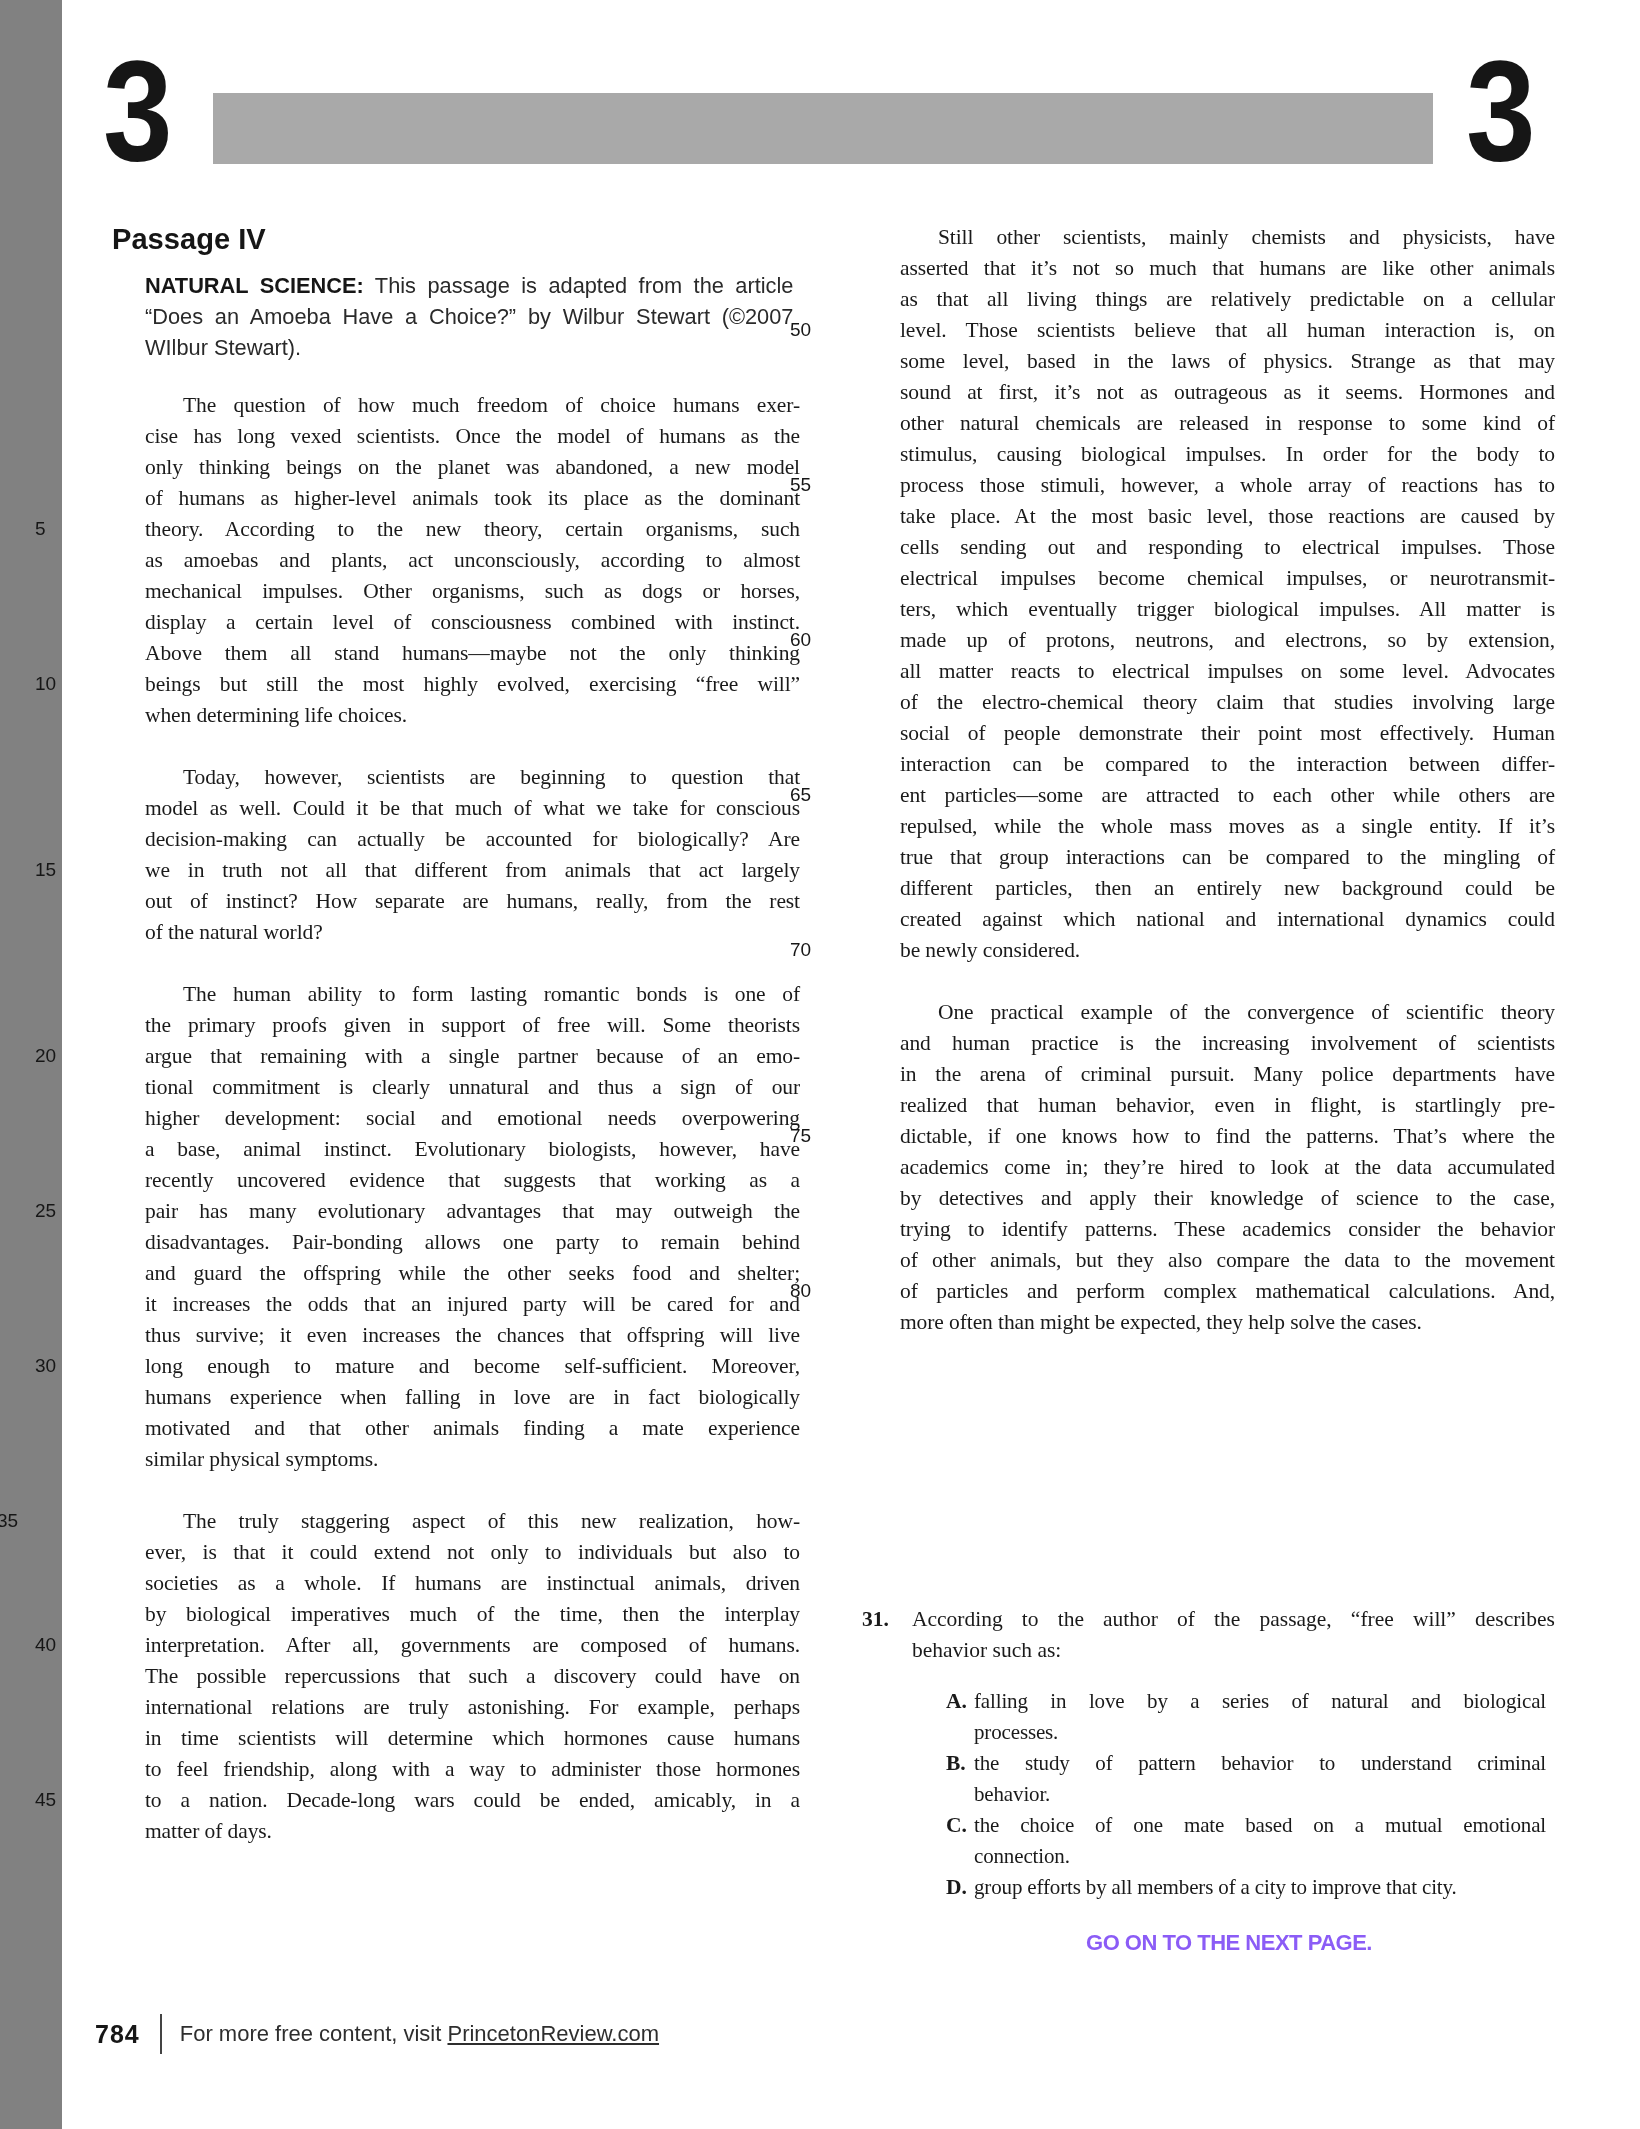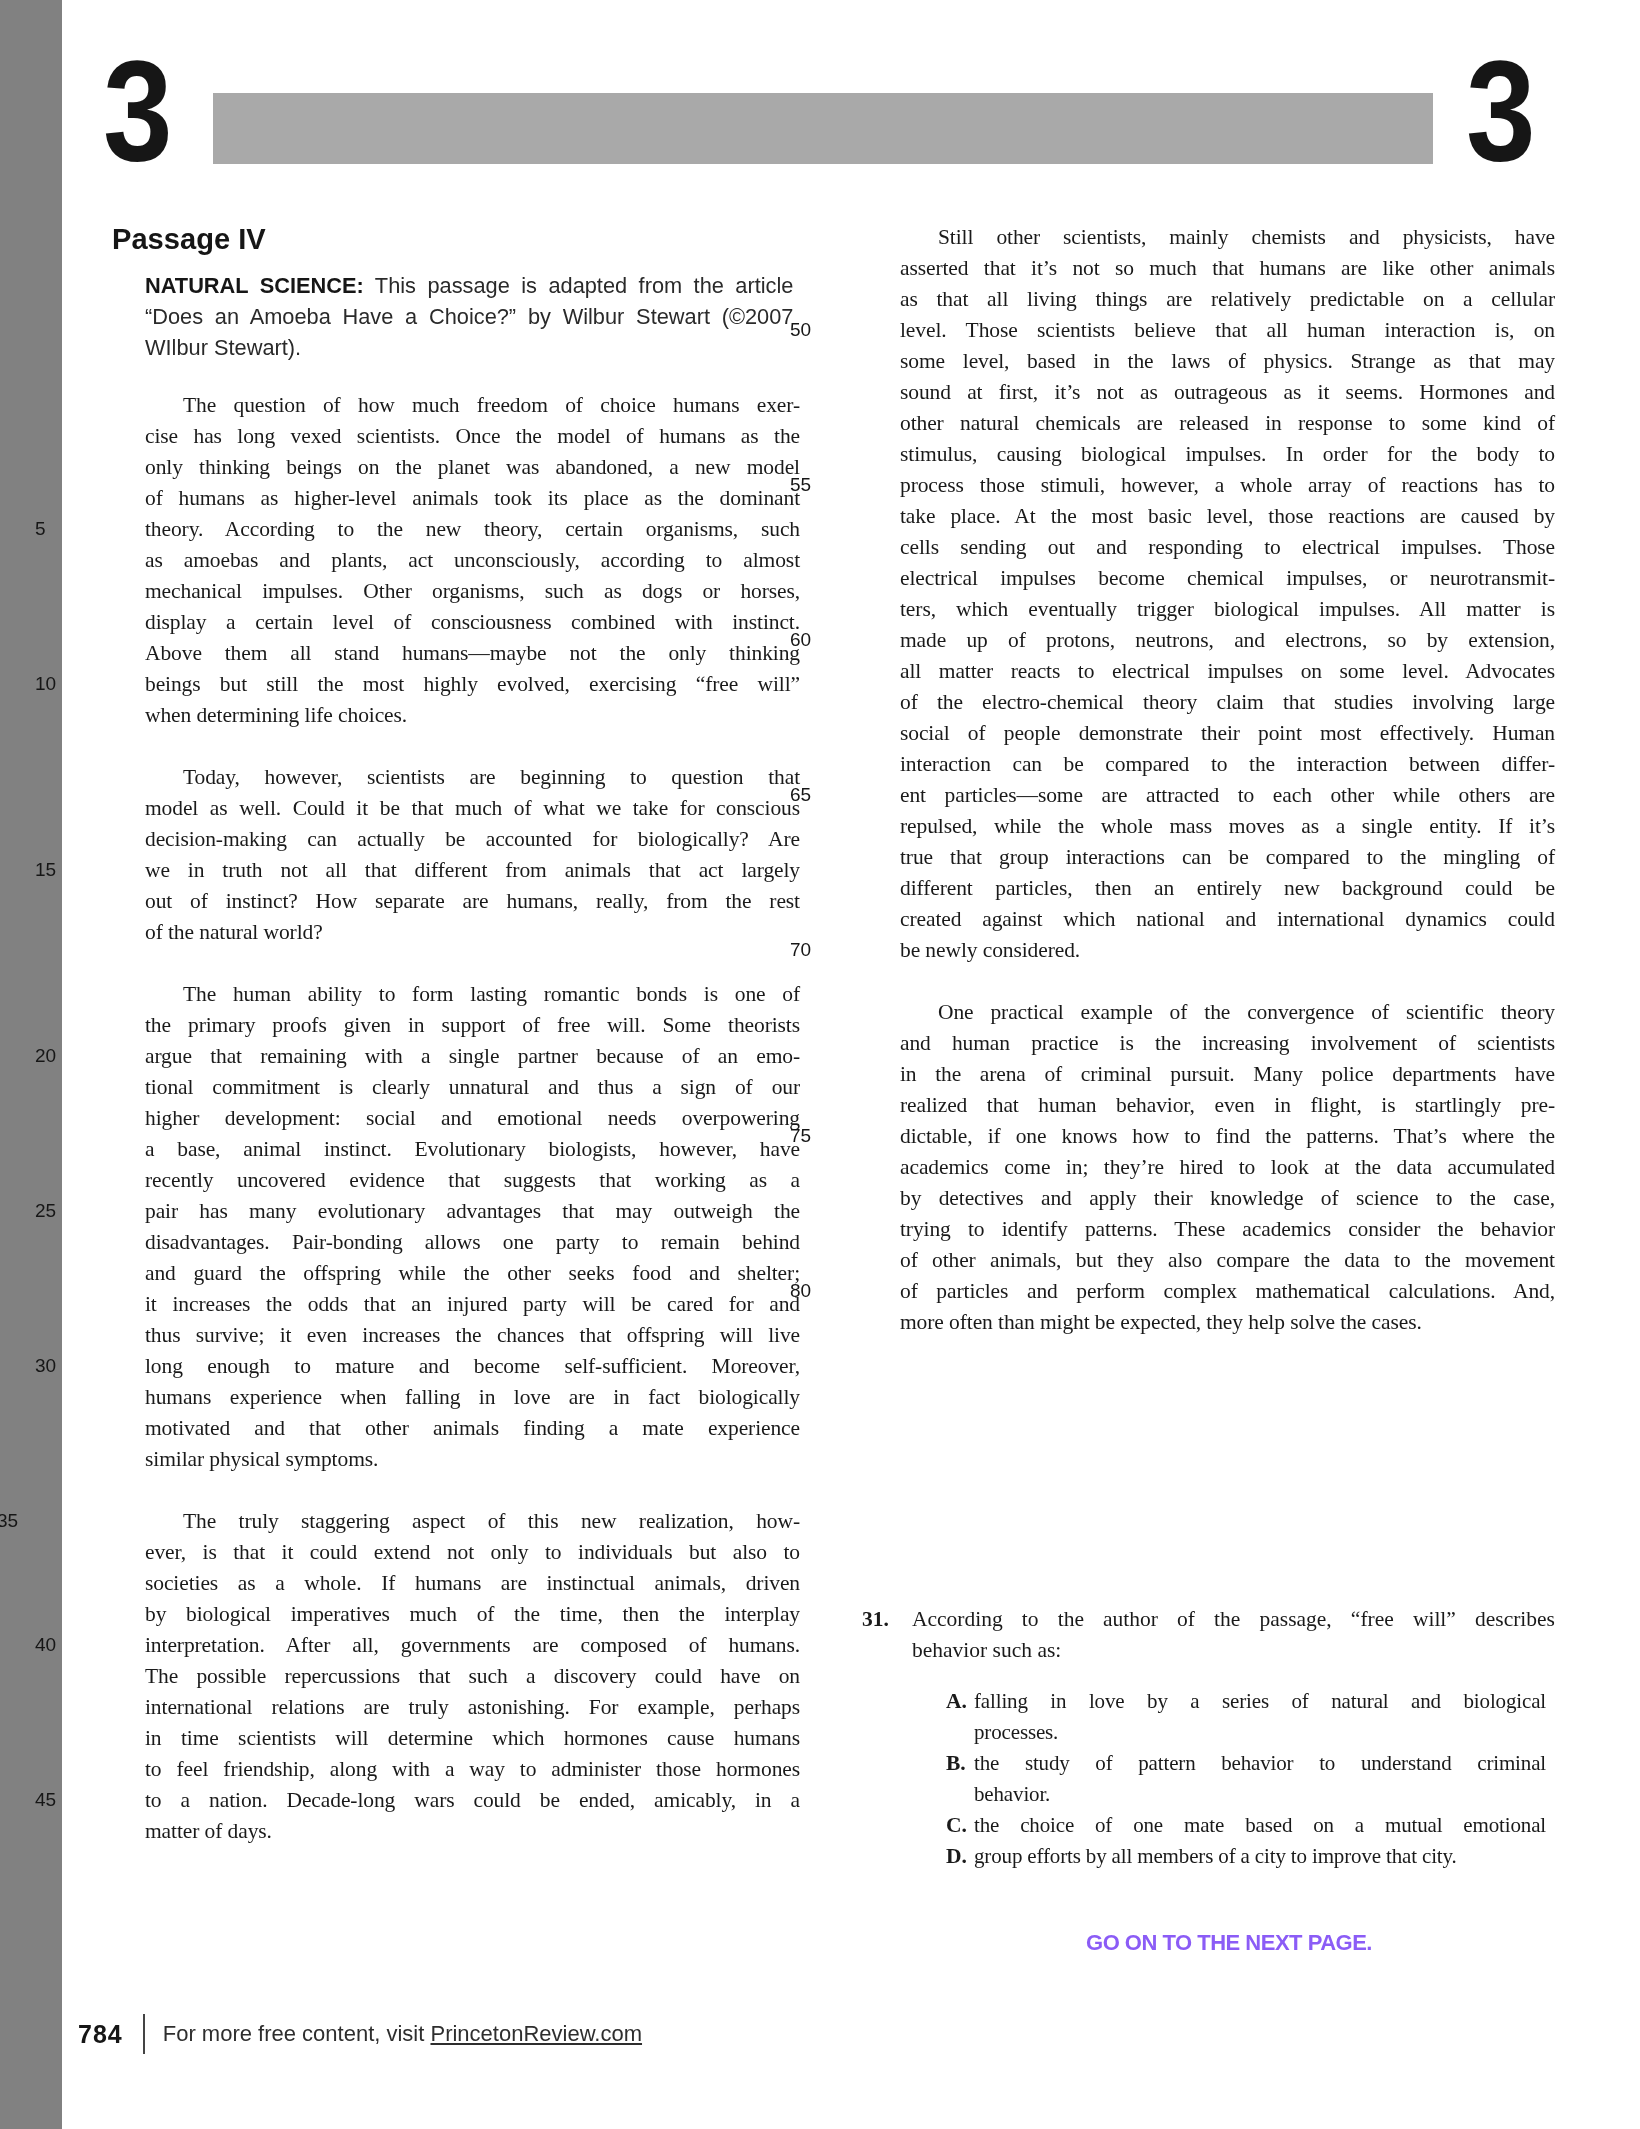--- a/index.html
+++ b/index.html
@@ -32,21 +32,21 @@
   .question{position:absolute;left:862px;top:1604px;width:695px;font-size:21.5px;line-height:31px;}
   .qnum{position:absolute;left:0;top:0;font-weight:700;text-align:center;}
   .stem{margin-left:50px;width:643px;margin-bottom:20px;}
   .stem .line{height:31px;}
   .options{margin-left:84px;}
   .option{position:relative;}
   .opt-letter{position:absolute;left:0;top:0;font-weight:700;}
   .opt-lines{margin-left:28px;width:572px;font-size:21px;letter-spacing:-0.15px;}
   .go-on{position:absolute;left:900px;top:1930px;width:658px;text-align:center;
         font-family:"Liberation Sans",sans-serif;font-weight:700;font-size:22px;letter-spacing:-0.5px;color:#8b5cf6;}
-  .footer{position:absolute;left:78px;top:2012px;height:44px;display:flex;align-items:center;
+  .footer{position:absolute;left:95px;top:2012px;height:44px;display:flex;align-items:center;
         font-family:"Liberation Sans",sans-serif;color:#2e2e2e;}
   .footer .pageno{font-weight:700;font-size:25px;letter-spacing:1px;color:#161616;}
   .footer .divider{width:2px;height:40px;background:#444;margin:0 18px 0 20px;}
   .footer .blurb{font-size:22px;}
   .footer a{color:#2e2e2e;text-decoration:underline;cursor:pointer;margin-top:35px;}
 </style>
 </head>
 <body>
 
 <div class="page">
@@ -178,20 +178,21 @@
           <span class="opt-letter">B.</span>
           <div class="opt-lines">
             <div class="line option-line">the study of pattern behavior to understand criminal</div>
             <div class="line last option-line">behavior.</div>
           </div>
         </div>
         <div class="option">
           <span class="opt-letter">C.</span>
           <div class="opt-lines">
             <div class="line option-line">the choice of one mate based on a mutual emotional</div>
+            <div class="line last option-line">connection.</div>
           </div>
         </div>
         <div class="option">
           <span class="opt-letter">D.</span>
           <div class="opt-lines">
             <div class="line last option-line">group efforts by all members of a city to improve that city.</div>
           </div>
         </div>
       </div>
   </div>

